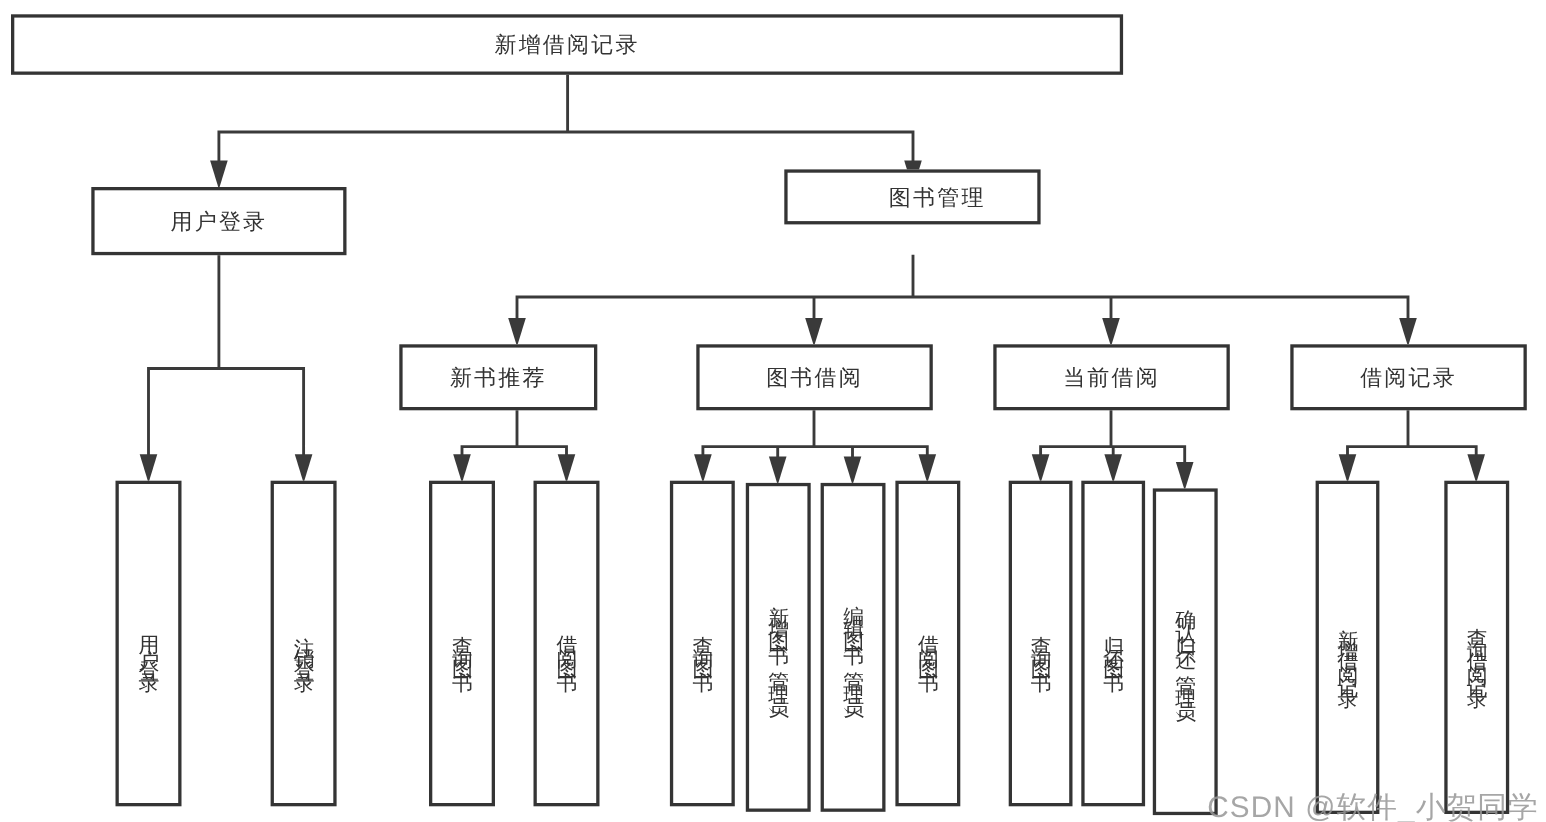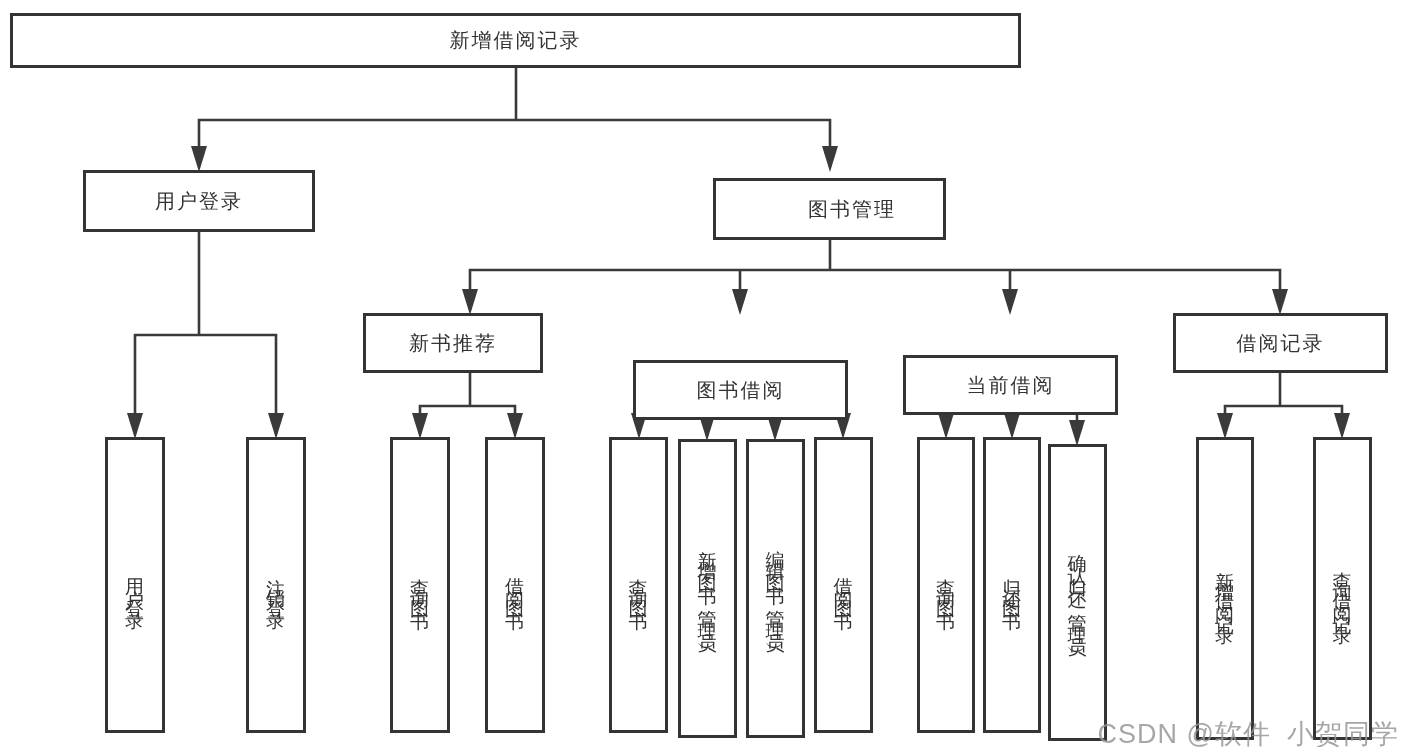--- a/index.html
+++ b/index.html
@@ -117,31 +117,31 @@
     </g>
   </svg>
 
   <div class="box" style="left:10px; top:13px; width:1011px; height:55px;">
     <span class="hlabel">新增借阅记录</span>
   </div>
 
   <div class="box" style="left:83px; top:170px; width:232px; height:62px;">
     <span class="hlabel">用户登录</span>
   </div>
-  <div class="box" style="left:713px; top:178px; width:233px; height:62px;padding-left:45px;">
+  <div class="box" style="left:713px; top:154px; width:233px; height:50px;padding-left:45px;">
     <span class="hlabel">图书管理</span>
   </div>
 
   <div class="box" style="left:363px; top:313px; width:180px; height:60px;">
     <span class="hlabel">新书推荐</span>
   </div>
-  <div class="box" style="left:633px; top:313px; width:215px; height:60px;margin-top:47px;">
+  <div class="box" style="left:633px; top:313px; width:215px; height:60px;">
     <span class="hlabel">图书借阅</span>
   </div>
-  <div class="box" style="left:903px; top:313px; width:215px; height:60px;margin-top:42px;">
+  <div class="box" style="left:903px; top:313px; width:215px; height:60px;">
     <span class="hlabel">当前借阅</span>
   </div>
   <div class="box" style="left:1173px; top:313px; width:215px; height:60px;">
     <span class="hlabel">借阅记录</span>
   </div>
 
   <div class="box" style="left:105px; top:437px; width:60px; height:296px;">
     <span class="vlabel">用户登录</span>
   </div>
   <div class="box" style="left:246px; top:437px; width:60px; height:296px;">

